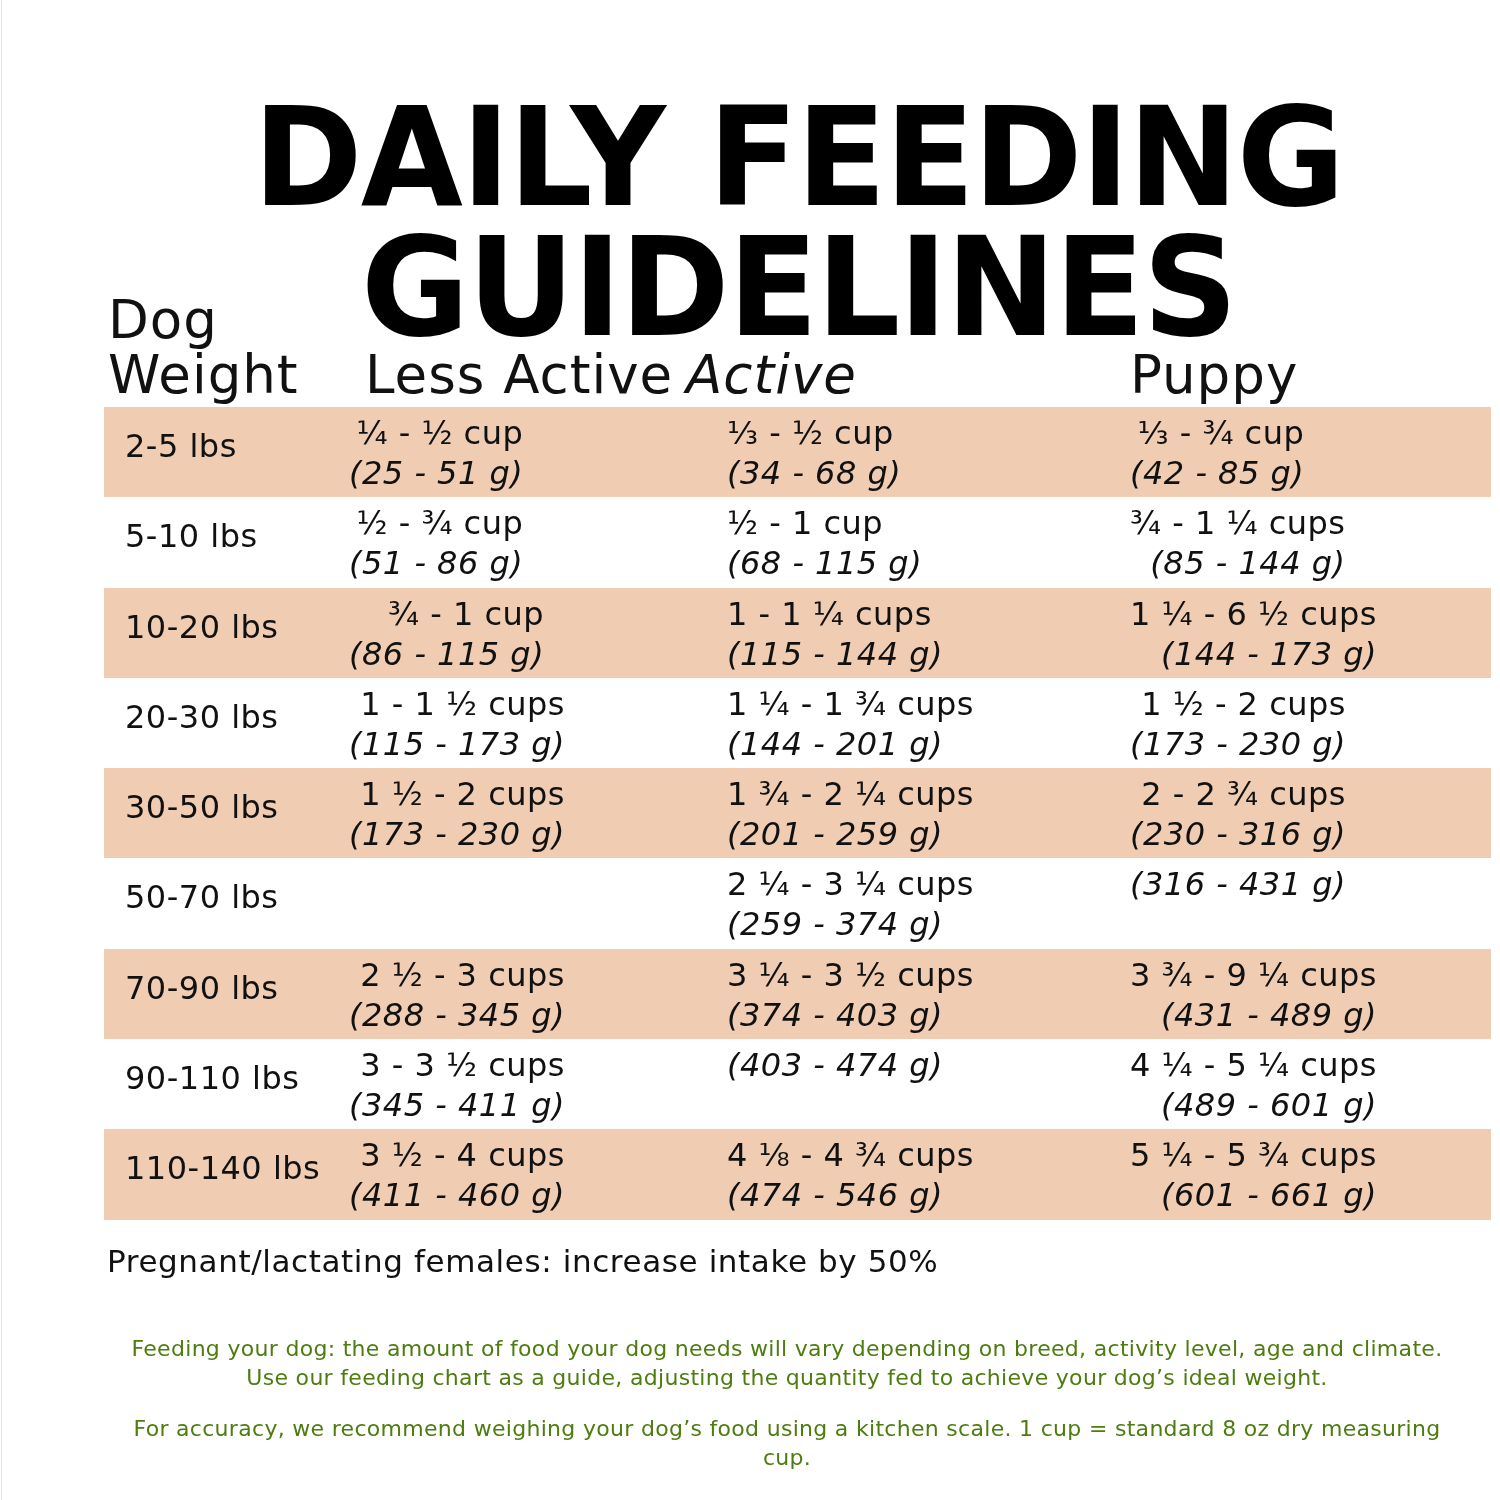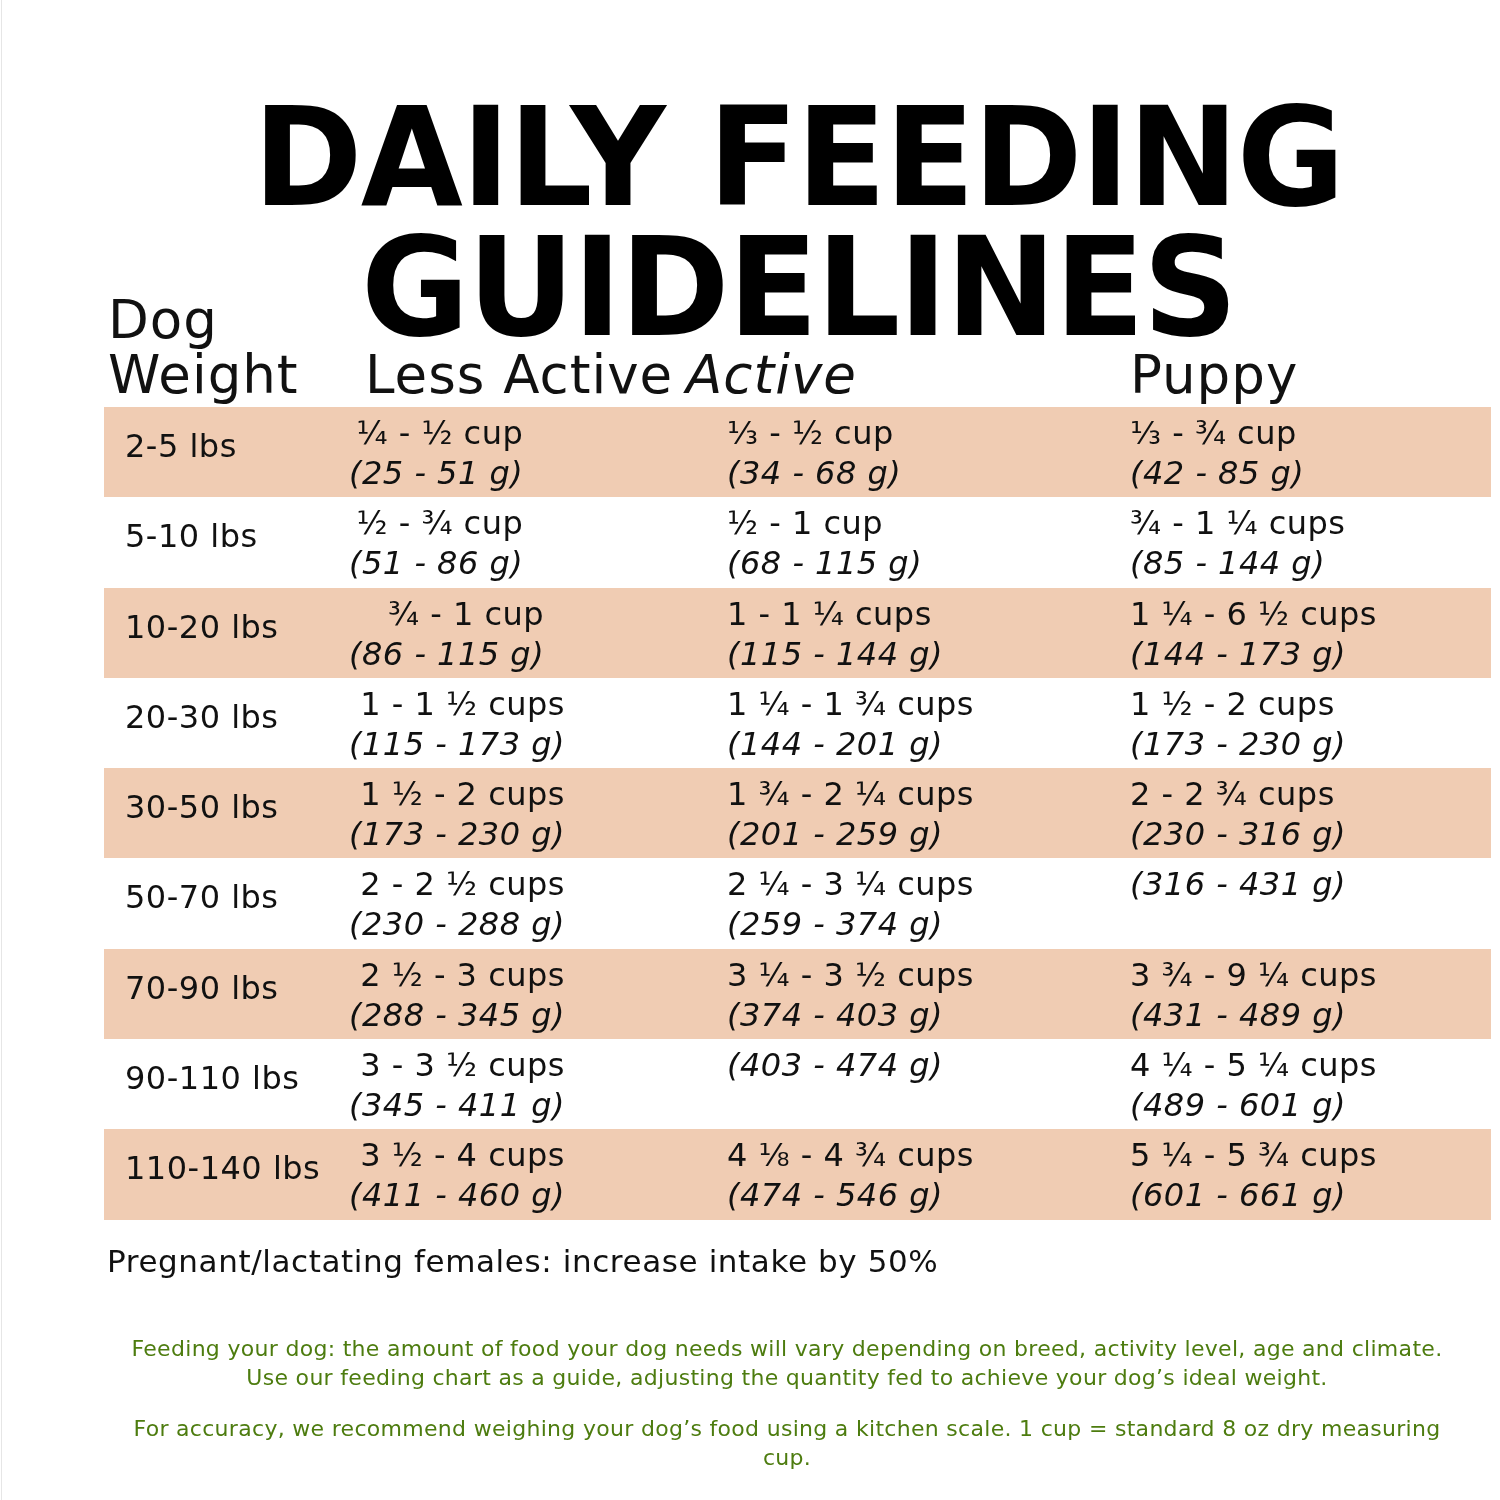--- a/index.html
+++ b/index.html
@@ -95,21 +95,21 @@
     color: #111;
     font-family: "DejaVu Sans", sans-serif;
     font-size: 32px;
     letter-spacing: 0.5px;
     line-height: 40px;
   }
   .cell .cups { display: block; }
   .cell .grams { display: block; font-style: italic; }
   .cell.c1 { left: 245px; text-align: right; }
   .cell.c2 { left: 623px; }
-  .cell.c3 { left: 1026px; }
+  .cell.c3 { left: 1026px; text-align: right; }
 
   .pregnant {
     position: absolute;
     left: 107px;
     top: 1243px;
     font-family: "DejaVu Sans", sans-serif;
     font-size: 31px;
     letter-spacing: 0.6px;
     color: #111;
     white-space: nowrap;
@@ -213,24 +213,20 @@
         <span class="cups">1 ¾ - 2 ¼ cups</span>
         <span class="grams">(201 - 259 g)</span>
       </div>
     <div class="cell c3">
         <span class="cups">2 - 2 ¾ cups</span>
         <span class="grams">(230 - 316 g)</span>
       </div>
   </div>
   <div class="row">
     <div class="weight">50-70 lbs</div>
-    <div class="cell c1">
-        <span class="cups">2 - 2 ½ cups</span>
-        <span class="grams">(230 - 288 g)</span>
-      </div>
     <div class="cell c2">
         <span class="cups">2 ¼ - 3 ¼ cups</span>
         <span class="grams">(259 - 374 g)</span>
       </div>
     <div class="cell c3">
         <span class="grams">(316 - 431 g)</span>
       </div>
   </div>
   <div class="row shaded">
     <div class="weight">70-90 lbs</div>

